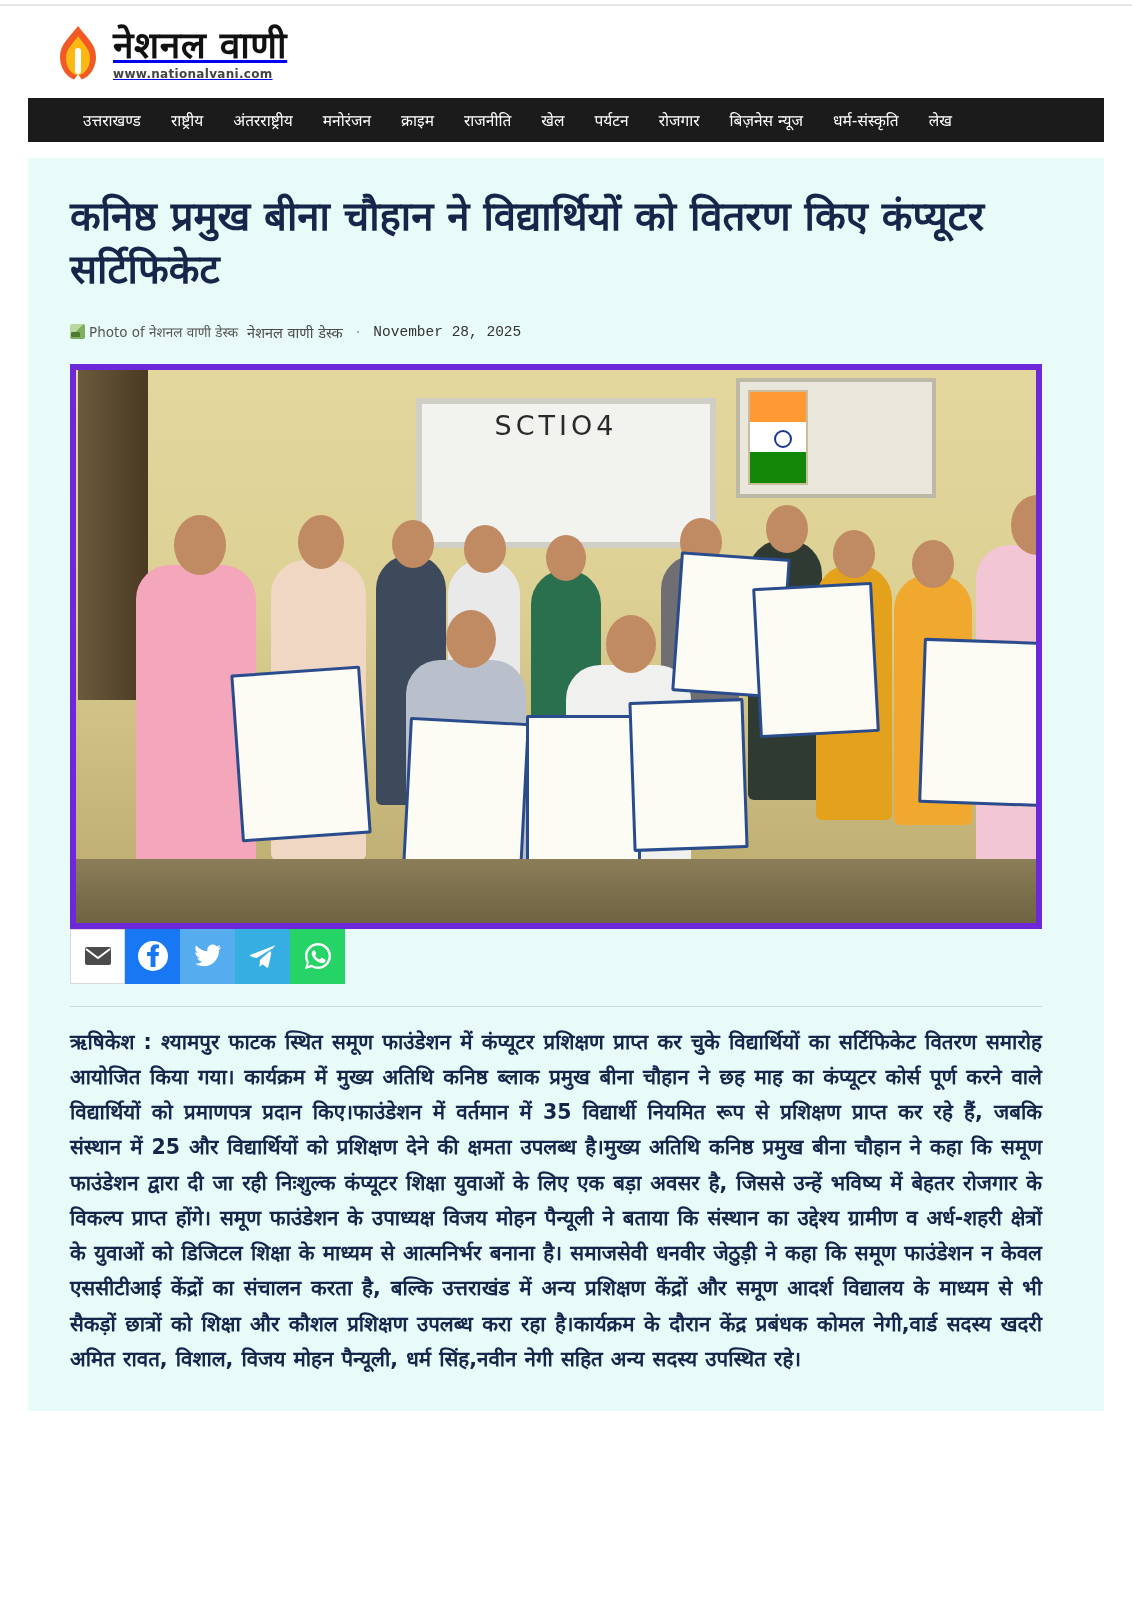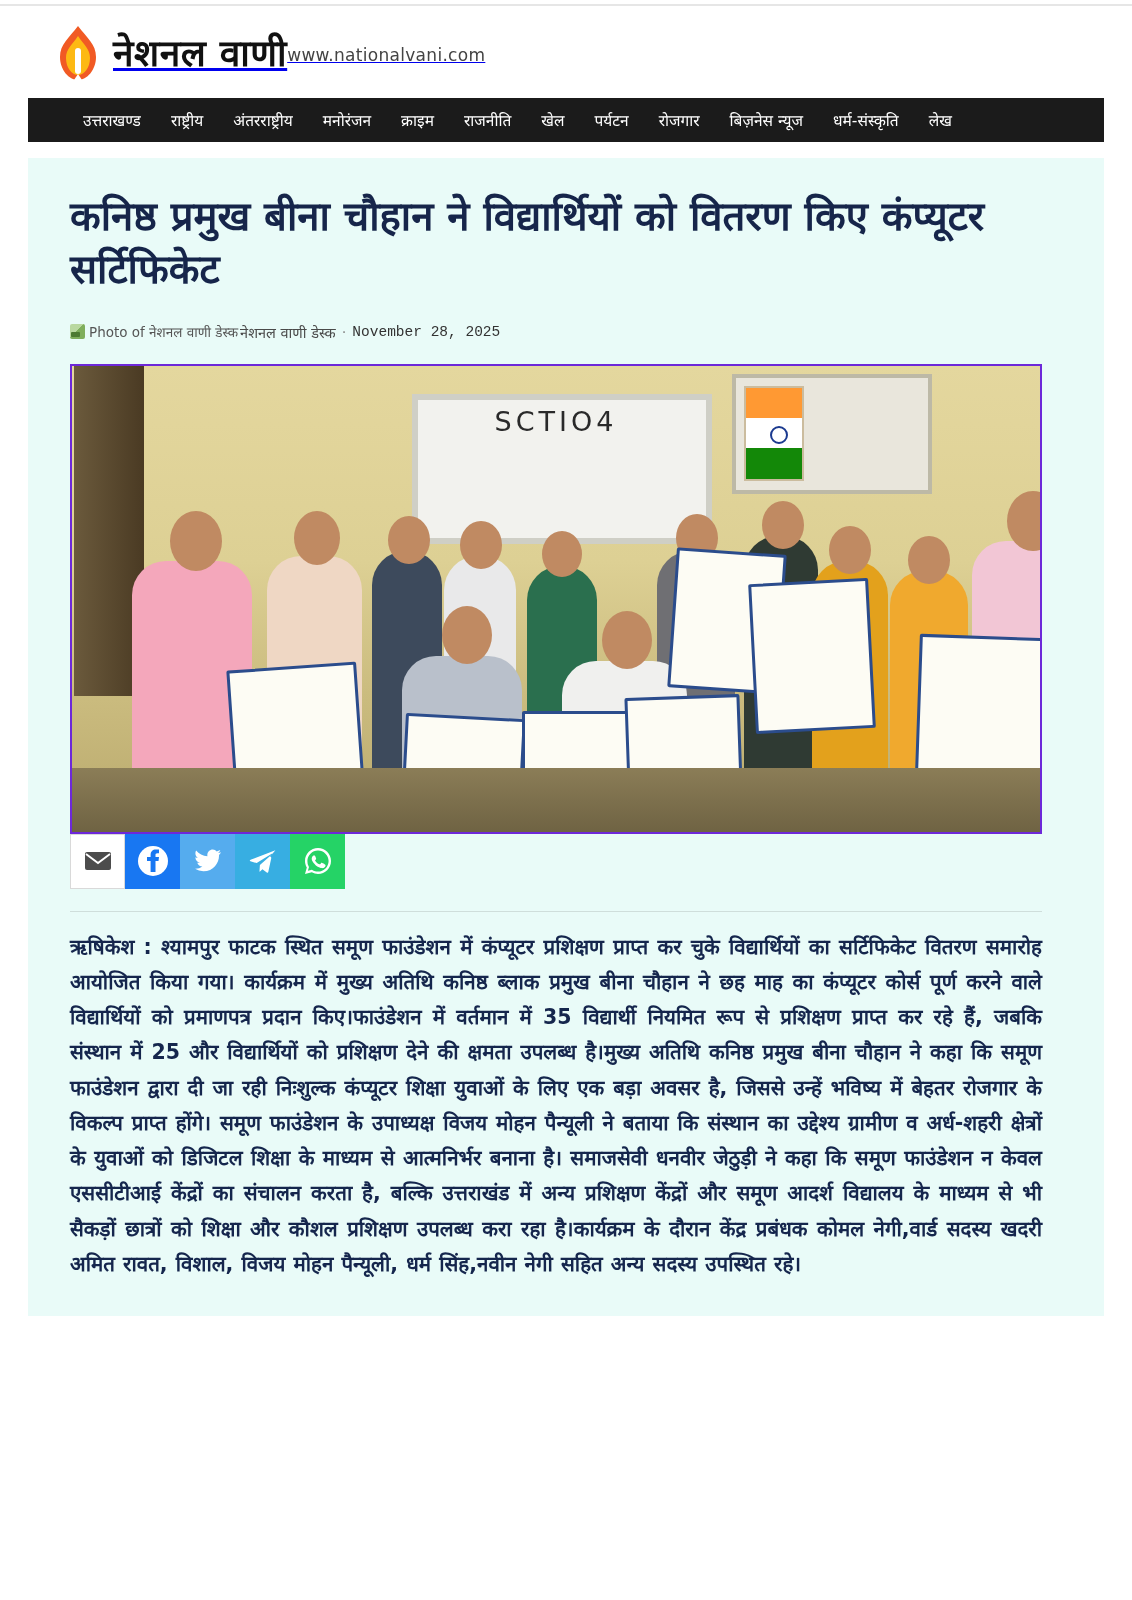--- a/index.html
+++ b/index.html
@@ -30,37 +30,38 @@
     display: flex;
     align-items: center;
     gap: 12px;
   }
   .flame-box {
     width: 46px; height: 58px;
     position: relative;
   }
   .logo-text {
     display: flex;
-    flex-direction: row;
+    flex-direction: column;
     justify-content: center;
     line-height: 1;
   }
   .logo-title {
     font-family: "DejaVu Sans", sans-serif;
     font-size: 37px;
     font-weight: bold;
     color: #111;
     letter-spacing: 0.5px;
   }
   .logo-url {
     font-family: "DejaVu Sans", sans-serif;
-    font-size: 17px;
+    font-size: 12px;
     color: #444;
-    margin-top: 12px;
+    margin-top: 4px;
     letter-spacing: 0.3px;
+    font-weight: bold;
   }
 
   
   .navbar {
     background: #1b1b1b;
     height: 44px;
     display: flex;
     align-items: center;
     padding: 0 40px;
     gap: 0px;
@@ -86,21 +87,21 @@
     font-family: "DejaVu Sans", sans-serif;
     font-size: 40px;
     font-weight: bold;
     line-height: 1.32;
     color: #16254a;
     margin: 4px 0 26px 0;
   }
   .byline {
     display: flex;
     align-items: center;
-    gap: 2px;
+    gap: 9px;
     font-family: "DejaVu Sans", sans-serif;
     font-size: 14.5px;
     color: #4a4a4a;
     margin-bottom: 22px;
   }
   .broken-img {
     display: inline-flex;
     align-items: center;
     gap: 4px;
     color: #555;
@@ -119,25 +120,25 @@
     width: 9px; height: 5px;
     background: #4d7a32;
     border-radius: 1px;
   }
   .byline-dot { color: #888; padding: 0 4px; }
   .byline-date { color: #333; font-family: Liberation Mono, monospace; }
 
   
   .photo-wrap {
     width: 100%;
-    height: 470px;
+    height: 565px;
     position: relative;
     overflow: hidden;
     background: #fdba74;
-    border: 2px solid #6d28d9;
+    border: 6px solid #6d28d9;
   }
   .photo-wall {
     position: absolute; inset: 0;
     background:
       linear-gradient(180deg,#e4d79e 0%, #ddd094 42%, #cbbc7f 70%, #b9a96d 100%);
   }
   .wall-door {
     position: absolute; left: 2px; top: 0; width: 70px; height: 330px;
     background: linear-gradient(90deg,#6b5a3c,#4a3a23);
   }

